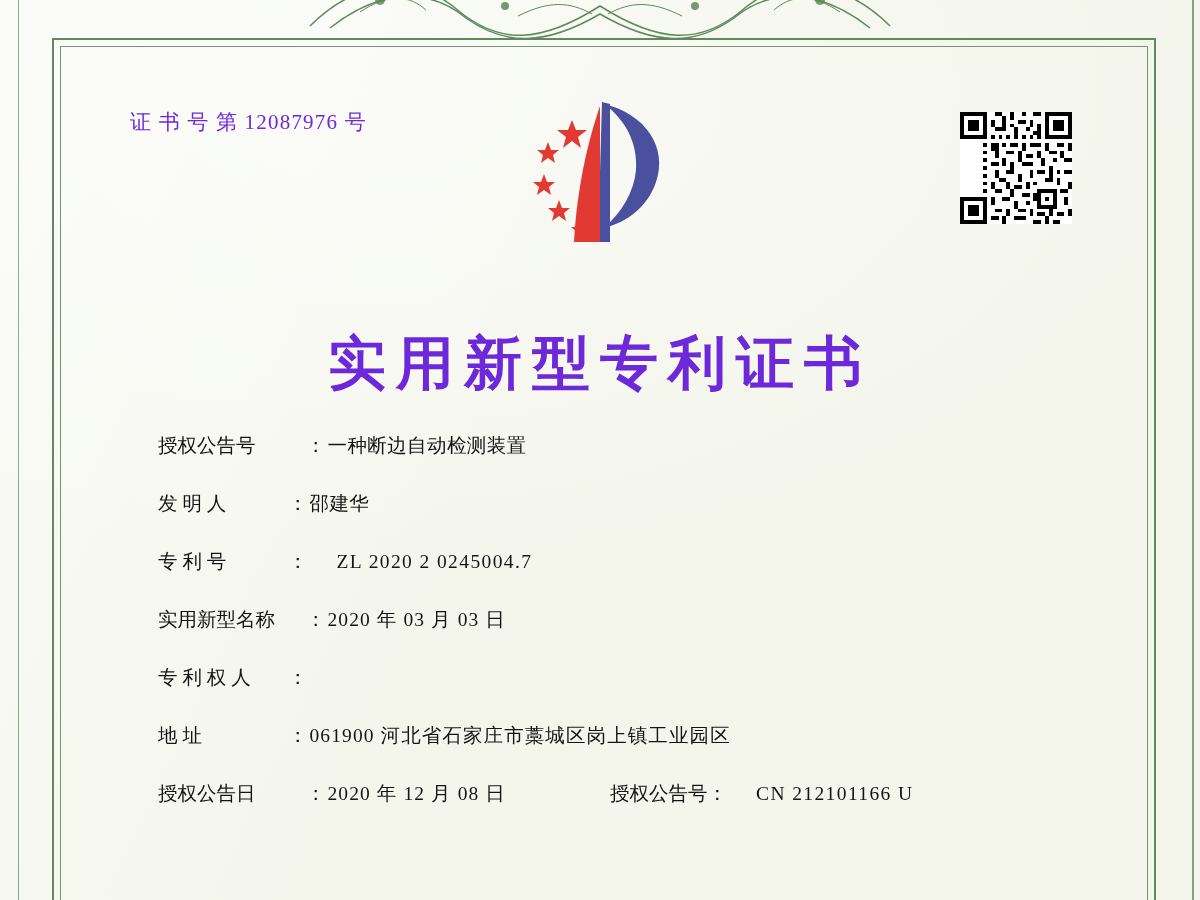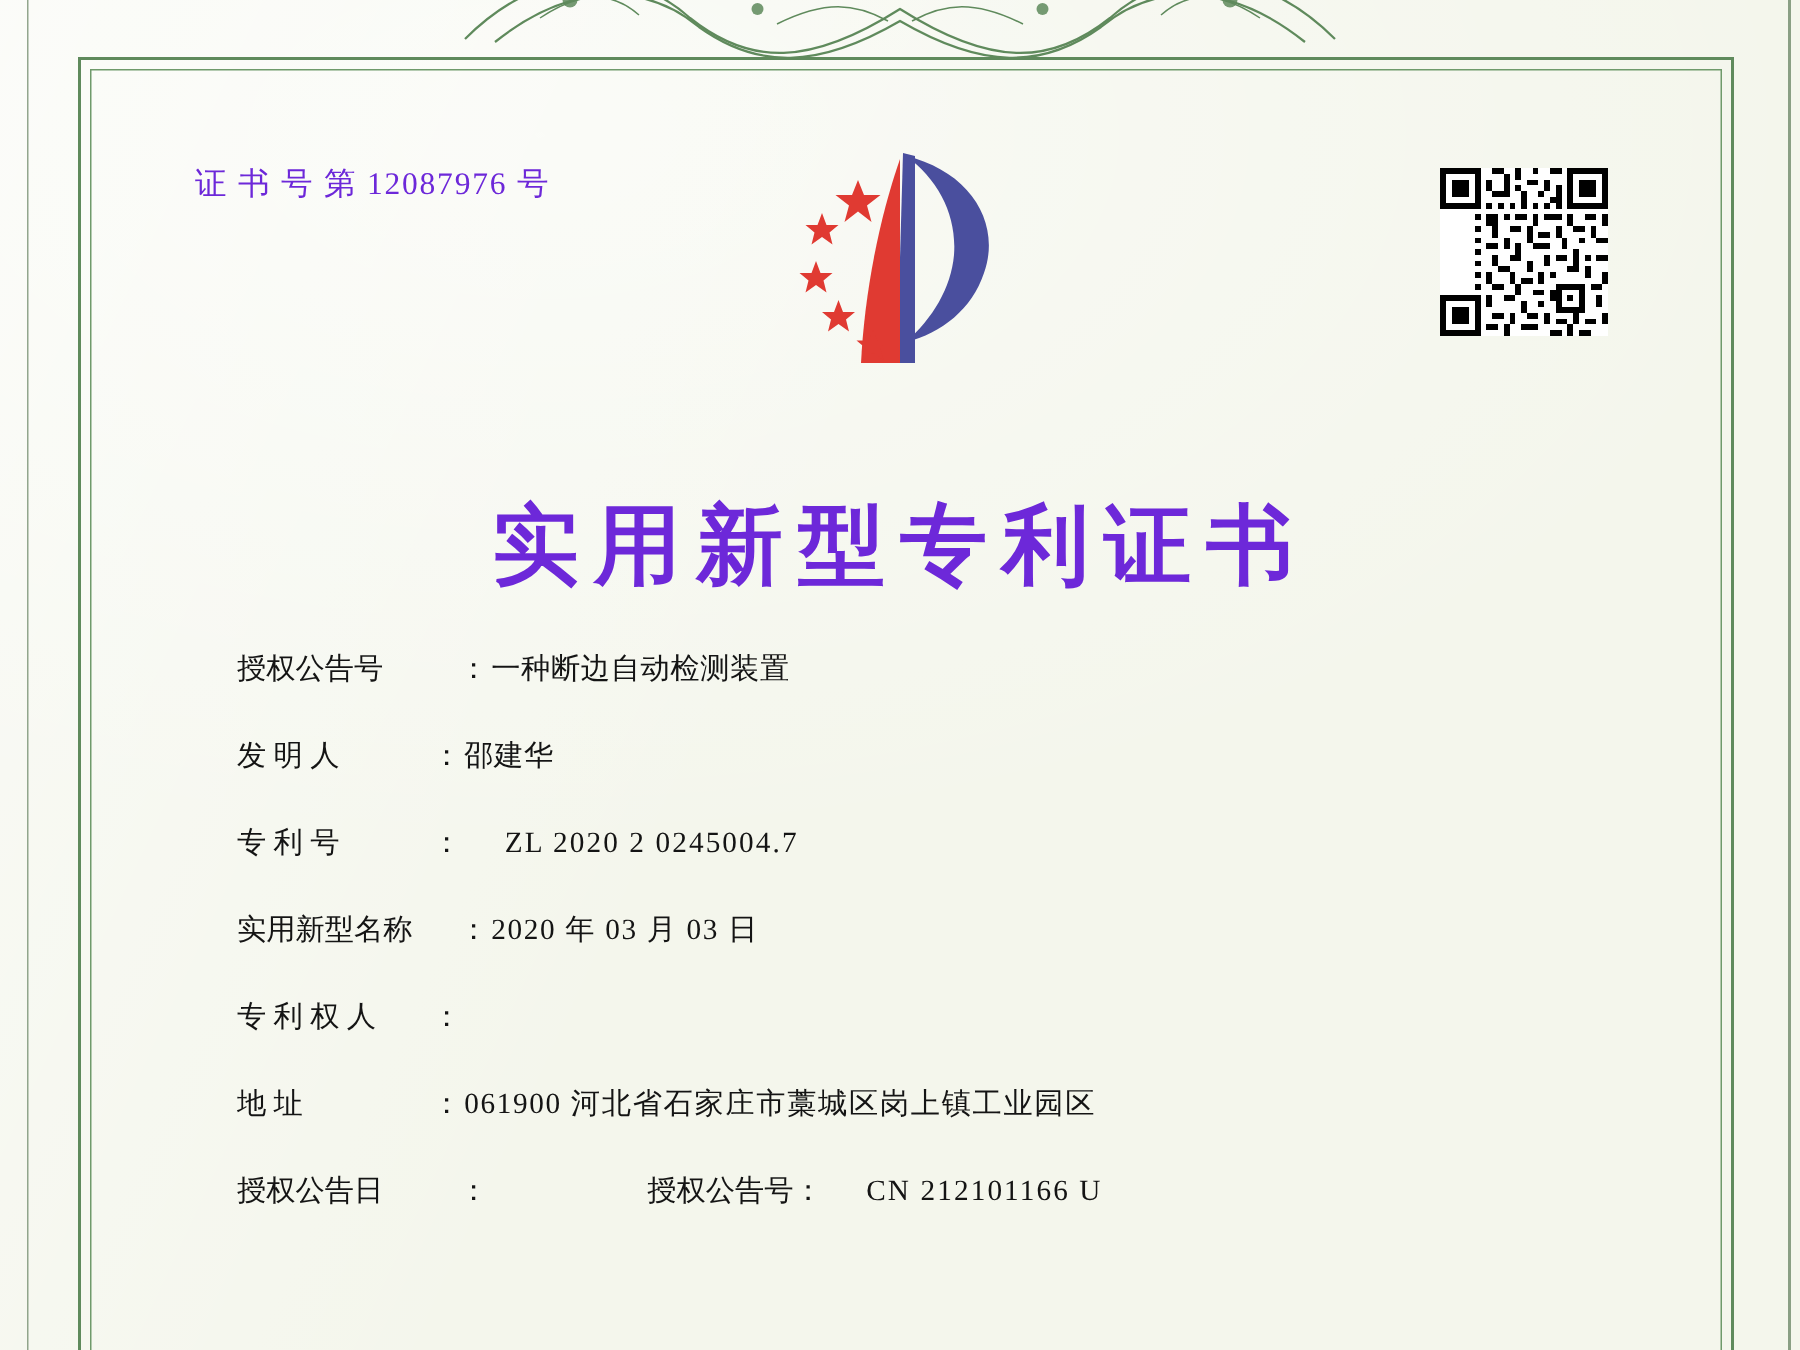--- a/index.html
+++ b/index.html
@@ -401,20 +401,21 @@
 
     <div class="field-row">
       <span class="field-label lab-spread lab-w1">地 址</span>
       <span class="field-colon">：</span>
       <span class="field-value sp">061900 河北省石家庄市藁城区岗上镇工业园区</span>
     </div>
 
     <div class="field-row two-col">
       <span class="field-label lab-w1">授权公告日</span>
       <span class="field-colon">：</span>
+      <span class="field-value sp">2020 年 12 月 08 日</span>
       <span class="col-gap"></span>
       <span class="field-label">授权公告号</span>
       <span class="field-colon">：</span>
       <span class="field-value value-mono">CN 212101166 U</span>
     </div>
 
   </div>
 </div>
 
 </body></html>

